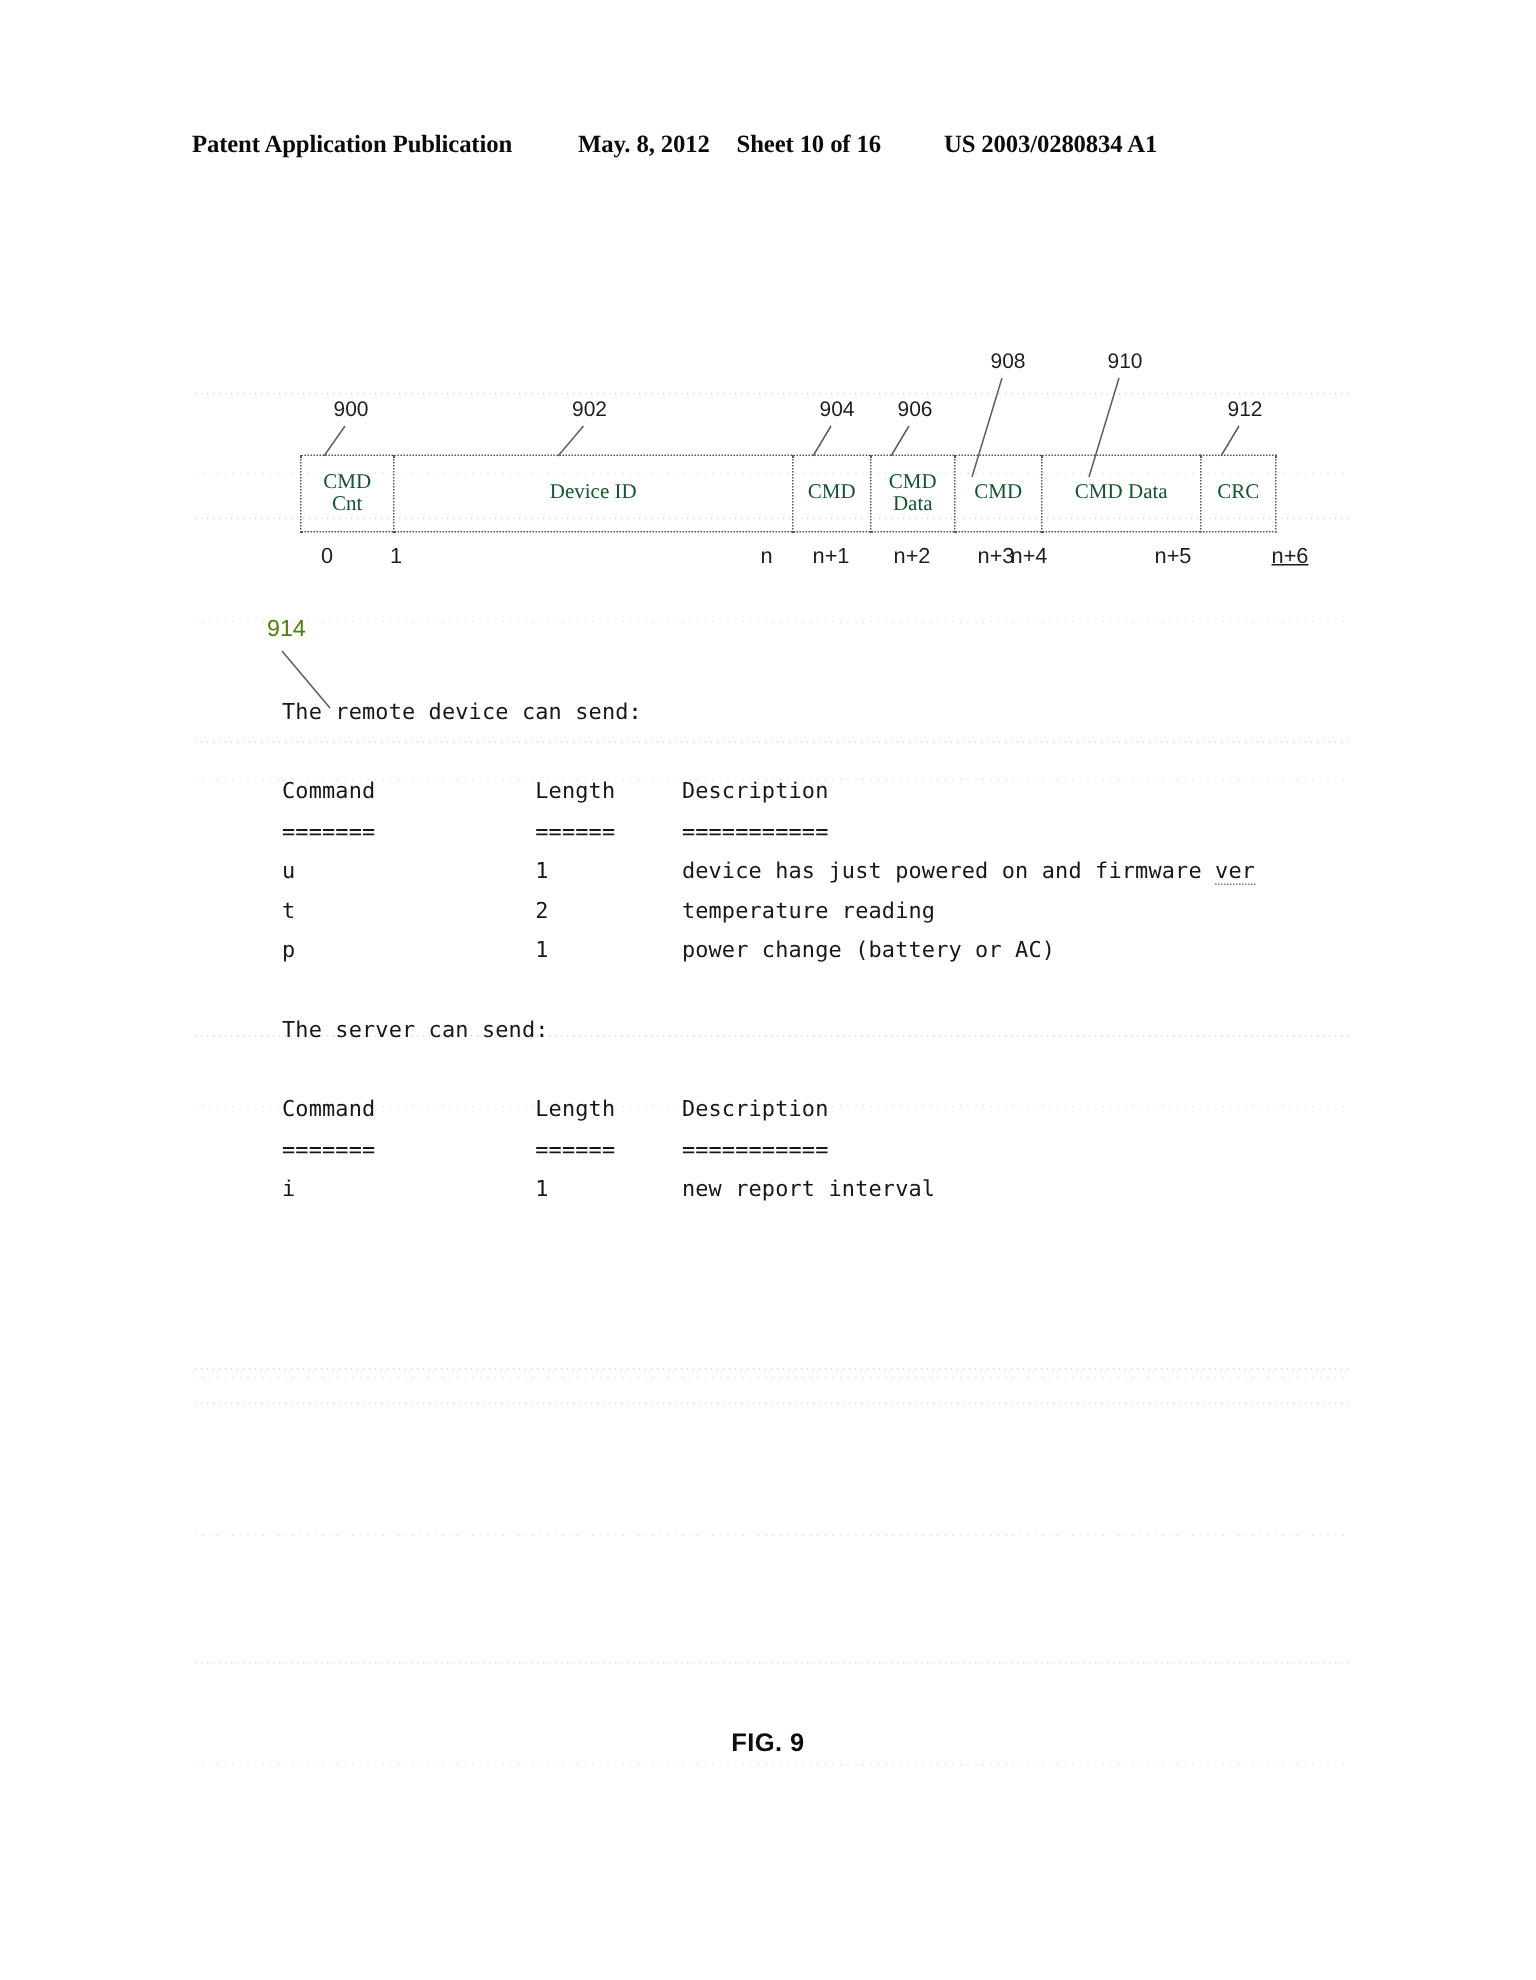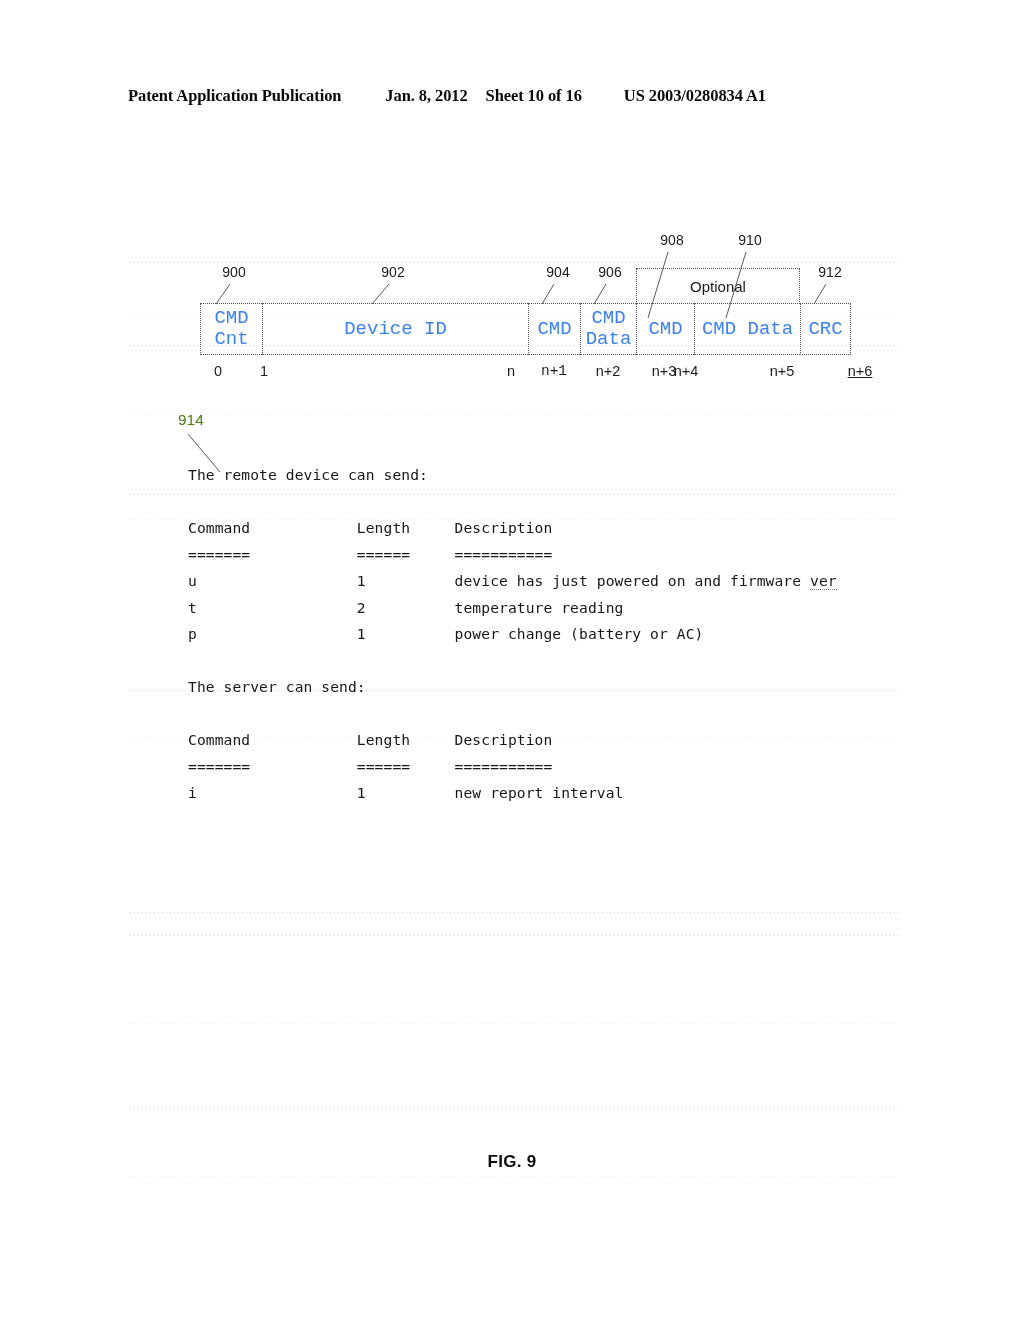--- a/index.html
+++ b/index.html
@@ -69,23 +69,23 @@
     align-items: stretch;
   }
   .pkt-cell {
     border: 1px dotted #55555c;
     border-right: none;
     box-sizing: border-box;
     display: flex;
     align-items: center;
     justify-content: center;
     text-align: center;
-    font-family: Liberation Mono, monospace;
-    font-size: 19px;
-    color: #3b82f6;
+    font-family: Liberation Serif, serif;
+    font-size: 14px;
+    color: #14532d;
     line-height: 1.08;
     background: transparent;
   }
   .pkt-cell:last-child { border-right: 1px dotted #55555c; }
   .pkt-cell .two-line { white-space: pre-line; }
 
   
   .optional-box {
     position: absolute;
     border: 1px dotted #55555c;
@@ -159,21 +159,21 @@
     font-size: 17px;
     color: #0d0d0d;
     letter-spacing: 0.3px;
   }
 </style>
 </head>
 <body>
 
 <div class="page-header">
   <span class="hdr-pub">Patent Application Publication</span>
-  <span class="hdr-date">Jan. 8, 2012</span>
+  <span class="hdr-date">May. 8, 2012</span>
   <span class="hdr-sheet">Sheet 10 of 16</span>
   <span class="hdr-patno">US 2003/0280834 A1</span>
 </div>
 
 <div id="scanlines">
     <div class="scanline" style="top: 262px;"></div>
     <div class="scanline faint" style="top: 315px;"></div>
     <div class="scanline" style="top: 345px;"></div>
     <div class="scanline faint" style="top: 414px;"></div>
     <div class="scanline" style="top: 494px;"></div>
@@ -183,23 +183,20 @@
     <div class="scanline" style="top: 912px;"></div>
     <div class="scanline faint" style="top: 918px;"></div>
     <div class="scanline" style="top: 935px;"></div>
     <div class="scanline faint" style="top: 1023px;"></div>
     <div class="scanline" style="top: 1108px;"></div>
     <div class="scanline faint" style="top: 1176px;"></div>
   </div>
 
 <div id="packet-diagram">
 
-  <div class="optional-box" id="optional-box" style="left: 636px; width: 164px; top: 268px; height: 36px;">
-    <span>Optional</span>
-  </div>
 
   <div class="pkt-row" id="pkt-row" style="left: 200px;">
       <div class="pkt-cell" style="width: 62px;">
         <span class="two-line">CMD
 Cnt</span>
       </div>
       <div class="pkt-cell" style="width: 266px;">
         <span>Device ID</span>
       </div>
       <div class="pkt-cell" style="width: 52px;">
@@ -217,21 +214,21 @@
       </div>
       <div class="pkt-cell" style="width: 51px;">
         <span>CRC</span>
       </div>
     </div>
 
   <div class="offsets" id="offsets">
       <div class="offset-lbl" style="left: 218px;">0</div>
       <div class="offset-lbl" style="left: 264px;">1</div>
       <div class="offset-lbl" style="left: 511px;">n</div>
-      <div class="offset-lbl" style="left: 554px; font-family: Liberation Mono, monospace;">n+1</div>
+      <div class="offset-lbl" style="left: 554px;">n+1</div>
       <div class="offset-lbl" style="left: 608px;">n+2</div>
       <div class="offset-lbl" style="left: 664px;">n+3</div>
       <div class="offset-lbl" style="left: 686px;">n+4</div>
       <div class="offset-lbl" style="left: 777px; padding-left: 10px;">n+5</div>
       <div class="offset-lbl" style="left: 860px; text-decoration: underline;">n+6</div>
     </div>
 
   <div id="refnums">
       <div class="refnum" style="left: 234px; top: 264px;">900</div>
       <svg width="20" height="26" style="position: absolute; left: 214px; top: 282px;">

